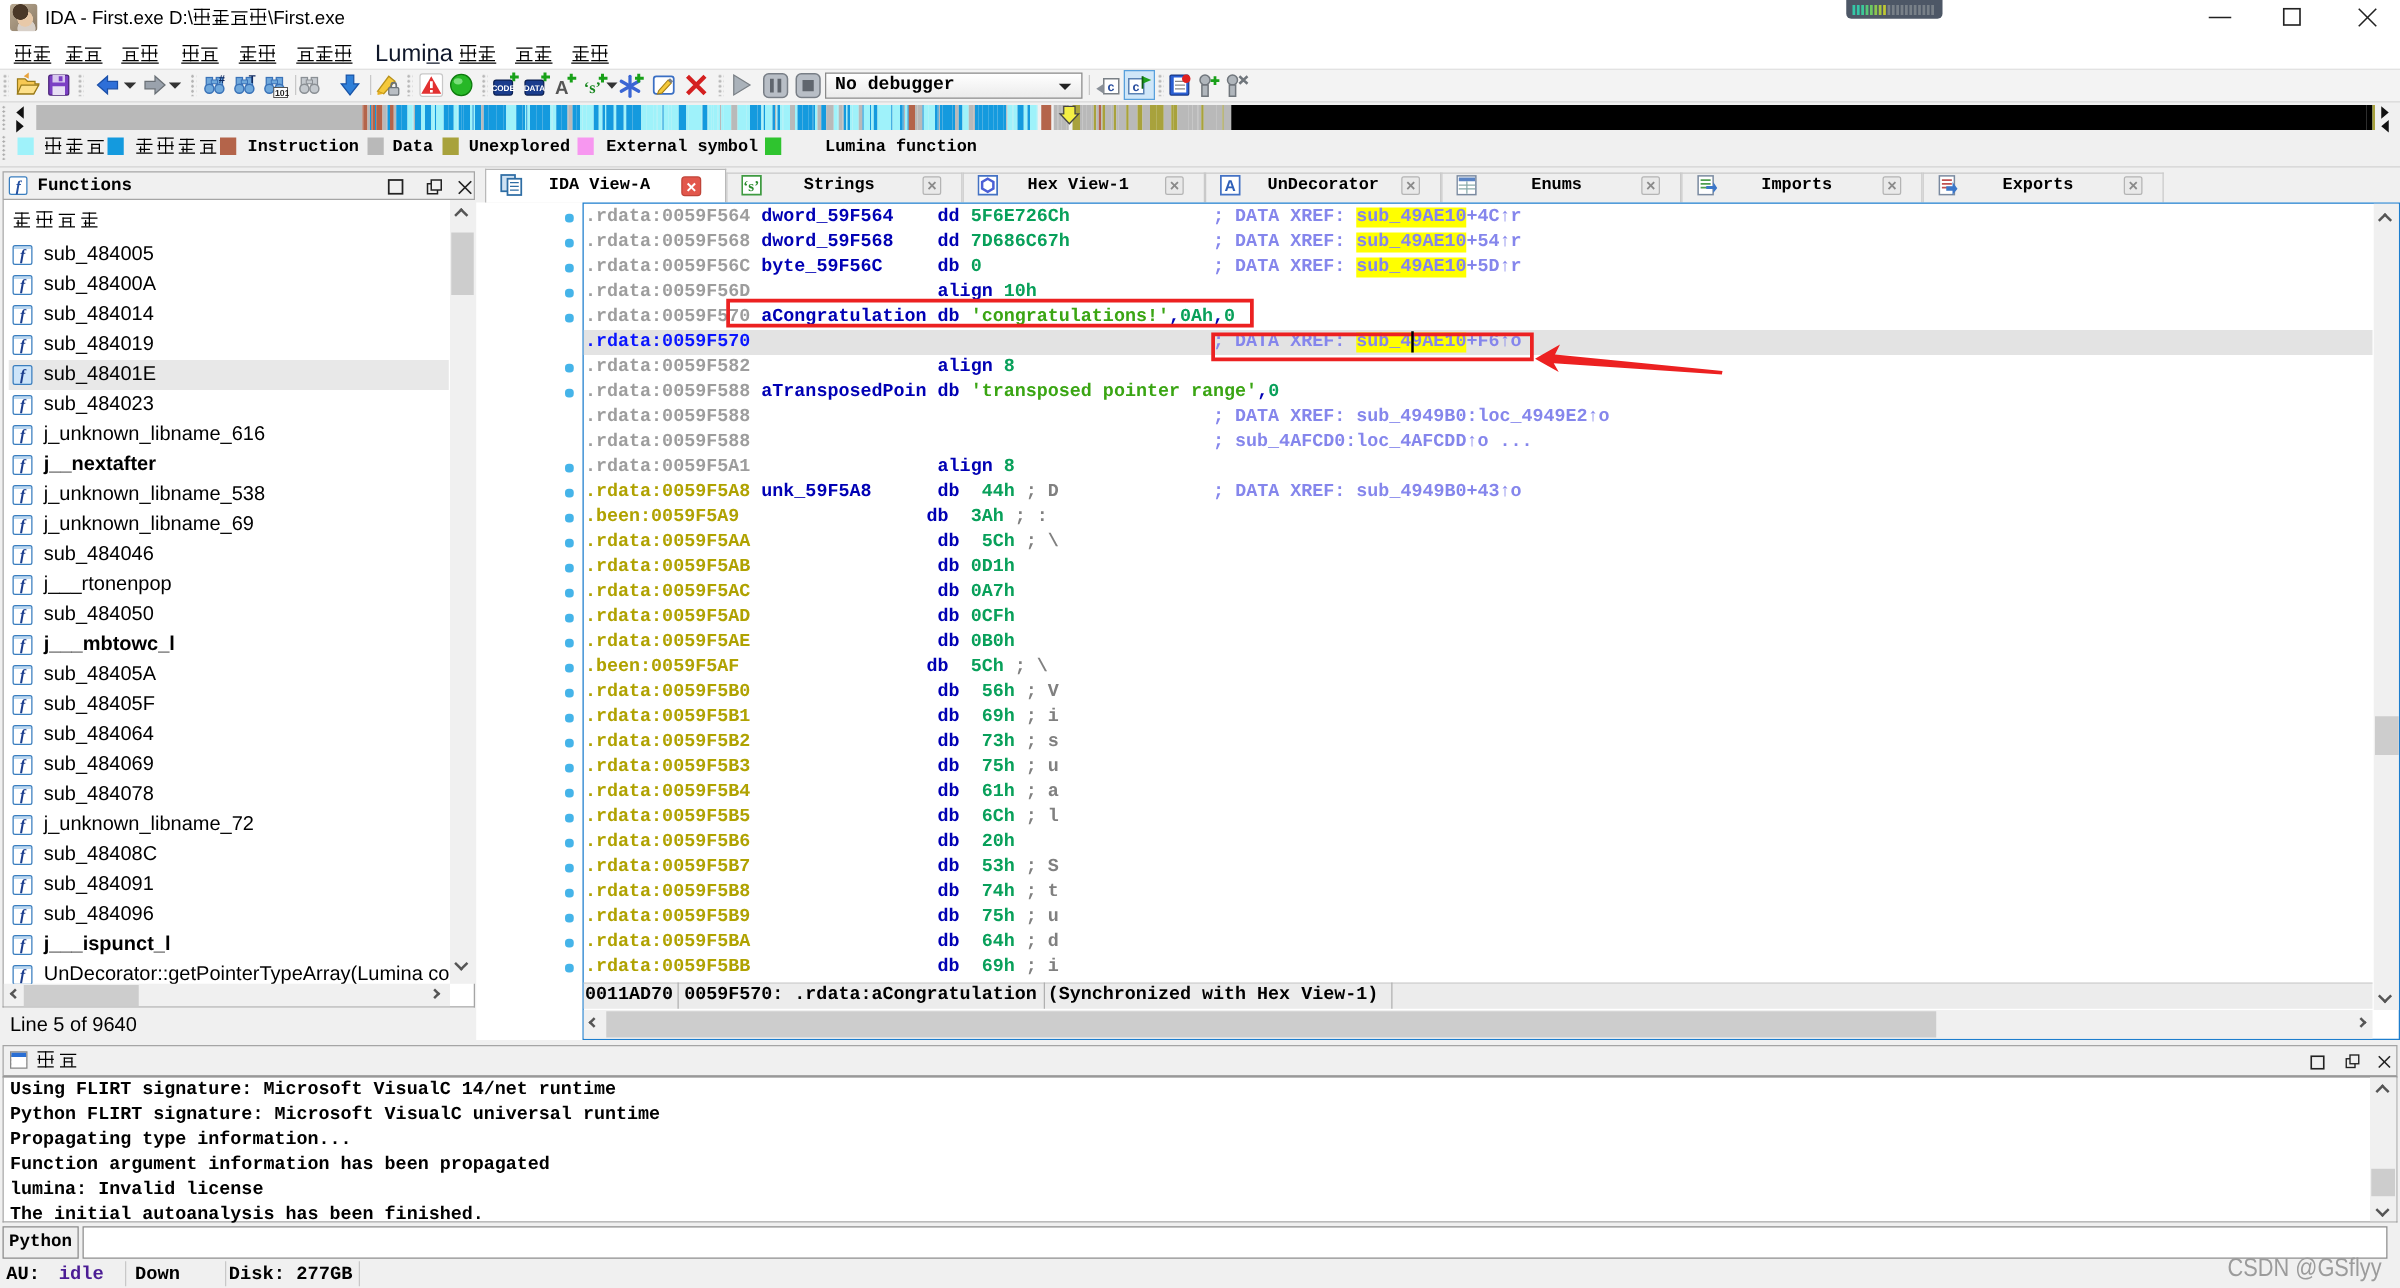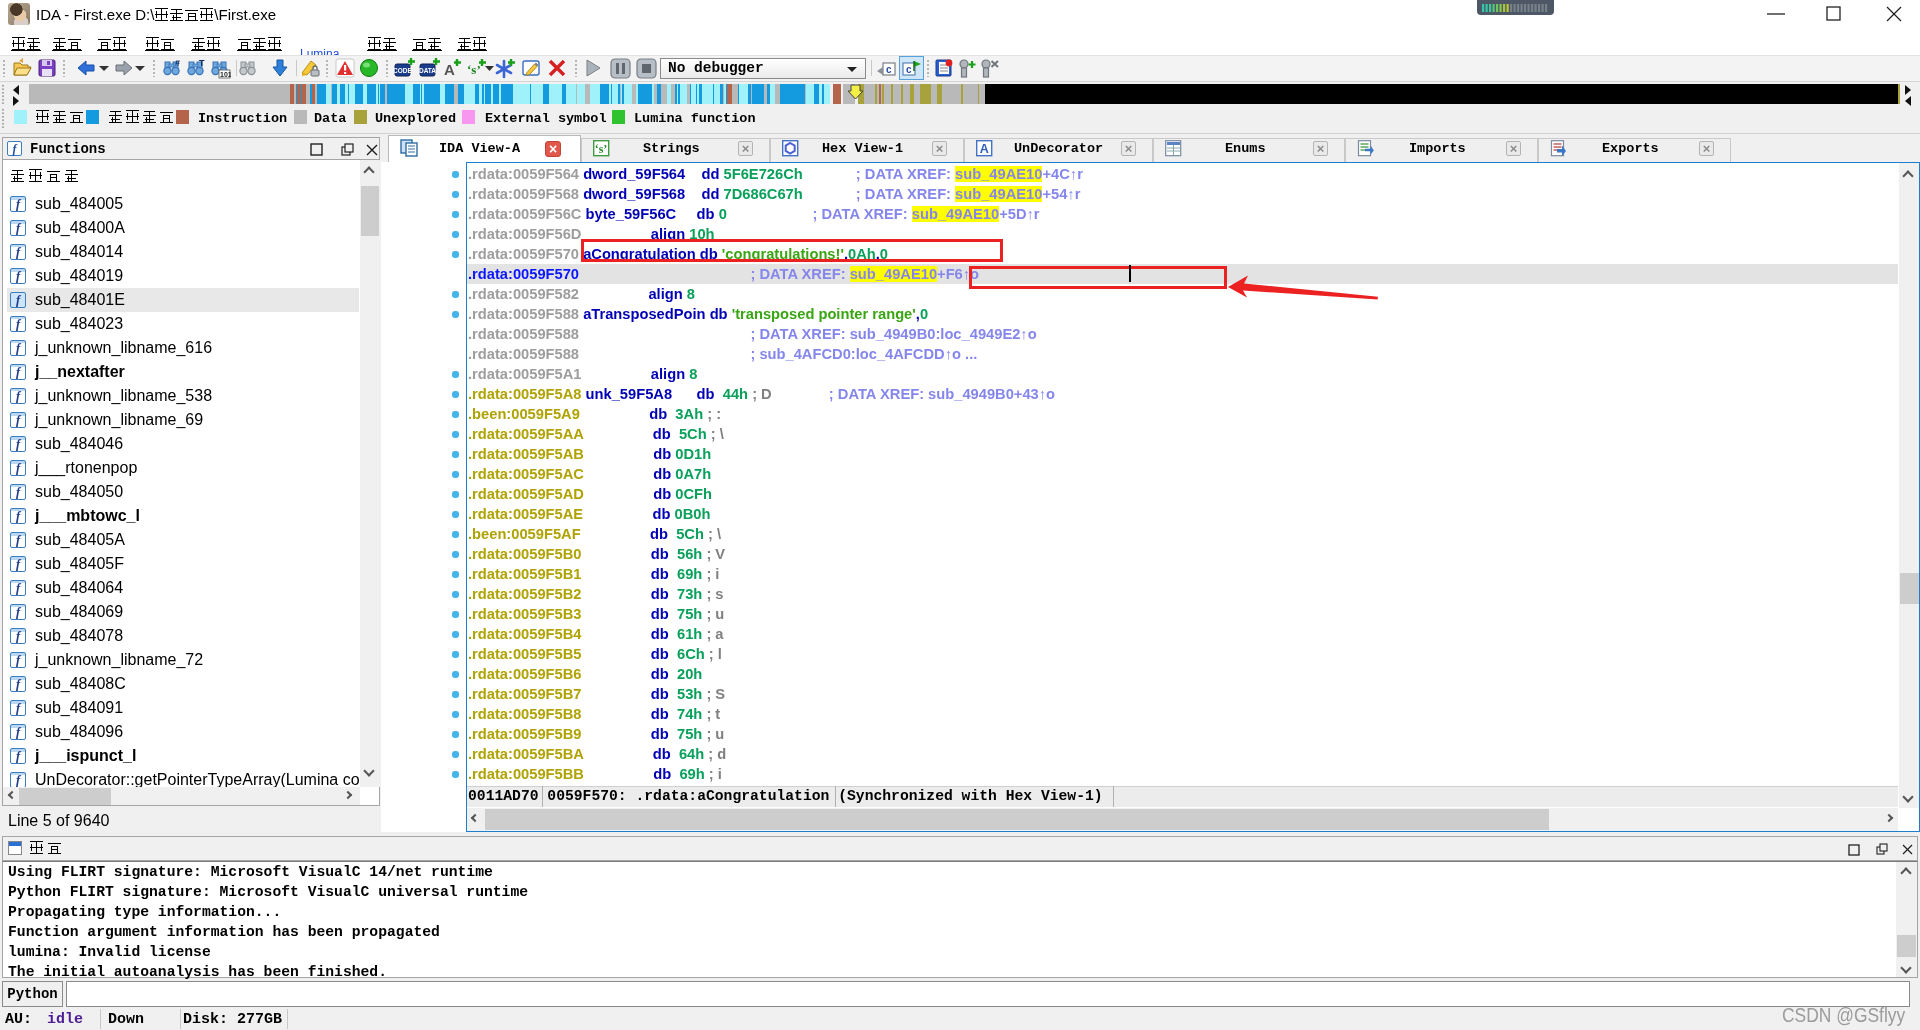--- a/index.html
+++ b/index.html
@@ -35,21 +35,21 @@
 
 .sbtrack{background:#f0f0f0;position:absolute}
 .sbthumb{background:#cdcdcd;position:absolute}
 .arr{position:absolute;width:0;height:0}
 .chev{position:absolute;width:8px;height:8px;border-left:2px solid #555;border-bottom:2px solid #555}
 
 .tbsep{position:absolute;top:59px;width:5px;height:18px;
  background:radial-gradient(circle,#b5b5b5 1px,transparent 1.2px) 0 0/4px 4px}
 .vline{position:absolute;background:#c8c8c8}
 
-.dline{position:absolute;left:468px;font-family:Liberation Sans, sans-serif;font-size:14.7px;line-height:20px;white-space:pre;letter-spacing:0;font-weight:bold}
+.dline{position:absolute;left:468px;font-family:Liberation Mono, monospace;font-size:14.7px;line-height:20px;white-space:pre;letter-spacing:0;font-weight:bold}
 .gy{color:#9d9d9d}.ol{color:#b0a201}.nv{color:#0000b4}.gr{color:#08a05a}
 .sg{color:#3aa513}.cm{color:#808080}.xr{color:#8586ec}.hl{background:#ffff00}
 .bluaddr{color:#0a16ff;font-weight:bold}
 .dot{position:absolute;left:452px;width:7px;height:7px;border-radius:3px;background:#45b4e9}
 .fnrow{position:absolute;left:4px;height:24px;font-size:16px;color:#000;white-space:pre}
 .fnrow .ic{position:absolute;left:3px;top:4px;width:16px;height:16px;border:1px solid #3a7ebf;border-radius:2px;
  background:linear-gradient(180deg,#bcd8f0 0 2.5px,#fff 2.5px),linear-gradient(90deg,#d8eafa 0 2.5px,#fff 2.5px);
  font:italic bold 12.5px "Liberation Serif",serif;color:#1a3c8c;text-align:center;line-height:14px}
 .fnrow .nm{position:absolute;left:28px;top:3px}
 .tabx{position:absolute;width:15px;height:15px;background:#e9e9e9;border:1px solid #b4b4b4;border-radius:2px;
@@ -100,21 +100,21 @@
 </svg>
 
 <div class="abs" style="left:0;top:28px;width:1920px;height:27px;background:#fff"></div>
 <div id="menubar">
     <div class="abs u" style="left:11px;top:35px;height:16px"><span class="cj g1"></span><span class="cj g2"></span></div>
     <div class="abs u" style="left:52px;top:35px;height:16px"><span class="cj g2"></span><span class="cj g3"></span></div>
     <div class="abs u" style="left:97px;top:35px;height:16px"><span class="cj g3"></span><span class="cj g1"></span></div>
     <div class="abs u" style="left:145px;top:35px;height:16px"><span class="cj g1"></span><span class="cj g3"></span></div>
     <div class="abs u" style="left:191px;top:35px;height:16px"><span class="cj g2"></span><span class="cj g1"></span></div>
     <div class="abs u" style="left:237px;top:35px;height:16px"><span class="cj g3"></span><span class="cj g2"></span><span class="cj g1"></span></div>
-    <div class="abs" style="left:300px;top:47px;font-size:12px;color:#1d4ed8">Lumi<span style="text-decoration:underline">n</span>a</div>
+    <div class="abs" style="left:300px;top:33px;font-size:19px;color:#0f172a">Lumi<span style="text-decoration:underline">n</span>a</div>
     <div class="abs u" style="left:367px;top:35px;height:16px"><span class="cj g1"></span><span class="cj g2"></span></div>
     <div class="abs u" style="left:412px;top:35px;height:16px"><span class="cj g3"></span><span class="cj g2"></span></div>
     <div class="abs u" style="left:457px;top:35px;height:16px"><span class="cj g2"></span><span class="cj g1"></span></div>
   </div>
 
 <div class="abs" style="left:0;top:55px;width:1920px;height:27px;background:#f3f3f3;border-top:1px solid #e2e2e2;border-bottom:1px solid #d6d6d6"></div>
 <div id="toolbar">
     <div class="tbsep" style="left:2px"></div>
     <div class="tbsep" style="left:62px"></div>
     <div class="tbsep" style="left:152px"></div>
@@ -547,21 +547,21 @@
     <div class="abs" style="left:108px;top:110px"><span class="cj g2 s15"></span><span class="cj g1 s15"></span><span class="cj g2 s15"></span><span class="cj g3 s15"></span></div>
     <div class="abs" style="left:176px;top:110px;width:13px;height:14px;background:#b4644a"></div>
     <div class="abs mono" style="left:198px;top:111px;font-size:13.5px;color:#000">Instruction</div>
     <div class="abs" style="left:294px;top:110px;width:13px;height:14px;background:#b9b9b9"></div>
     <div class="abs mono" style="left:314px;top:111px;font-size:13.5px;color:#000">Data</div>
     <div class="abs" style="left:354px;top:110px;width:13px;height:14px;background:#a8a23c"></div>
     <div class="abs mono" style="left:375px;top:111px;font-size:13.5px;color:#000">Unexplored</div>
     <div class="abs" style="left:462px;top:110px;width:13px;height:14px;background:#f797f0"></div>
     <div class="abs mono" style="left:485px;top:111px;font-size:13.5px;color:#000">External symbol</div>
     <div class="abs" style="left:612px;top:110px;width:13px;height:14px;background:#2fc42f"></div>
-    <div class="abs mono" style="left:634px;top:111px;font-size:13.5px;color:#000">Lumina function</div>
+    <div class="abs mono" style="left:660px;top:111px;font-size:13.5px;color:#000">Lumina function</div>
   </div>
 <div class="abs" style="left:0;top:133px;width:1920px;height:1px;background:#d2d2d2"></div>
 
 <div class="abs" style="left:2px;top:137px;width:378px;height:23px;background:#f0f0f0;border:1px solid #a5a5a5">
  <div class="abs" style="left:4px;top:3px;width:15px;height:15px;border:1px solid #3a7ebf;border-radius:2px;background:#fff;font:italic bold 12px 'Liberation Serif',serif;color:#234fa0;text-align:center;line-height:14px">f</div>
  <div class="abs mono" style="left:27px;top:3px;font-size:14px;color:#000">Functions</div>
  <svg class="abs" style="left:305px;top:4px" width="75" height="15">
   <rect x="3" y="2" width="11" height="11" fill="none" stroke="#222" stroke-width="1.4"></rect>
   <rect x="34" y="5" width="8" height="8" fill="#f0f0f0" stroke="#222" stroke-width="1.2"></rect>
   <rect x="37" y="2" width="8" height="8" fill="#f0f0f0" stroke="#222" stroke-width="1.2"></rect>

